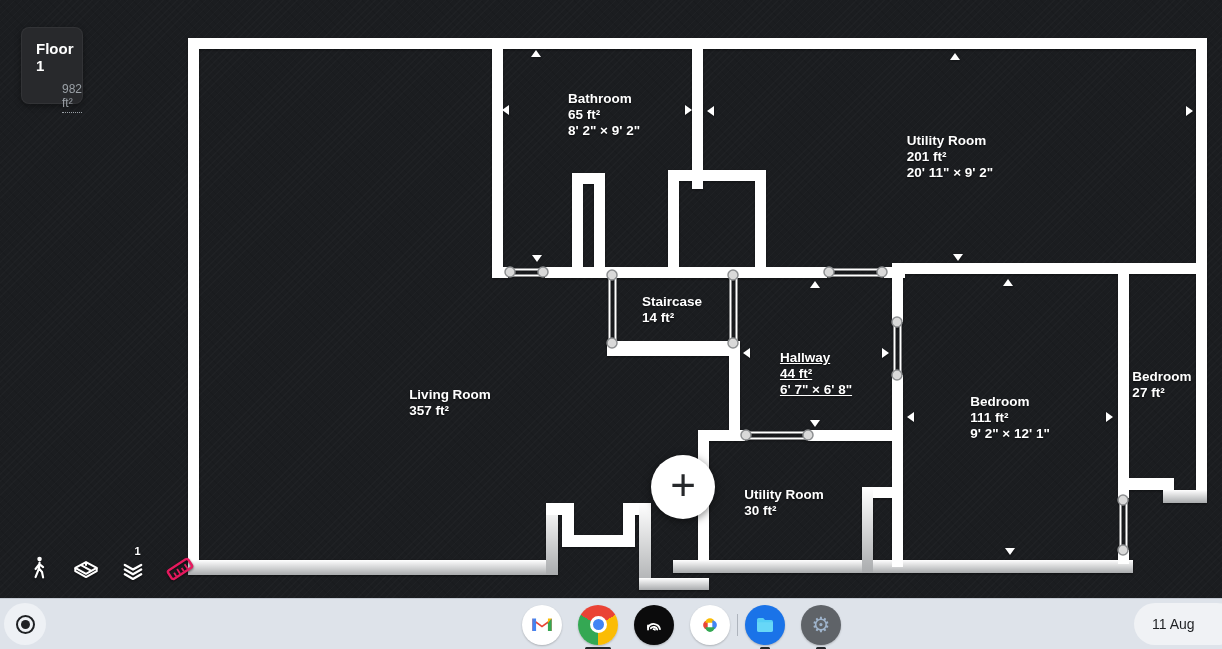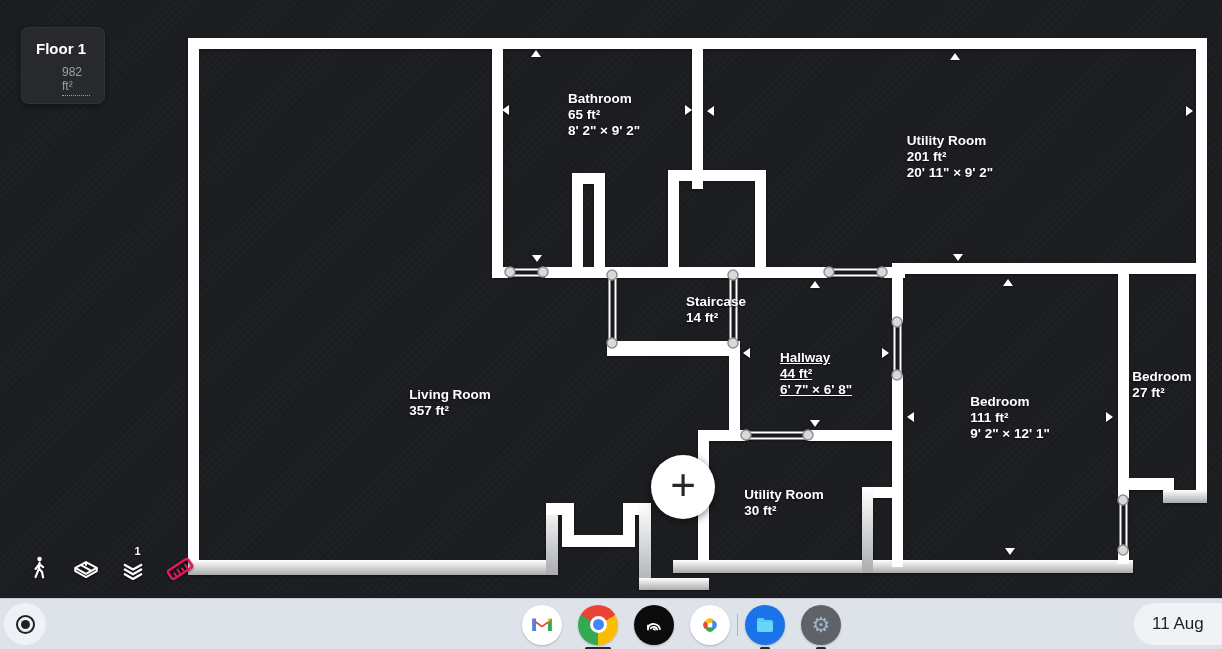--- a/index.html
+++ b/index.html
@@ -14,21 +14,21 @@
       repeating-linear-gradient(135deg, rgba(255,255,255,.018) 0 1px, transparent 1px 5px),
       repeating-linear-gradient(45deg, rgba(0,0,0,.06) 0 1px, transparent 1px 6px);
   }
   #plan-svg{position:absolute;left:0;top:0;filter:drop-shadow(0 1px 1px rgba(0,0,0,.45));}
 
   .room-label{position:absolute;transform:translate(-50%,-50%);
     color:#fff;font-weight:700;font-size:13.5px;line-height:16px;white-space:nowrap;
     text-shadow:0 1px 2px rgba(0,0,0,.7);cursor:pointer;}
 
   
-  #floor-card{position:absolute;left:21px;top:27px;width:84px;height:77px;
+  #floor-card{position:absolute;left:21px;top:27px;width:62px;height:77px;
     background:#28292c;border:1px solid rgba(255,255,255,.05);border-radius:8px;
     padding:12px 14px;box-shadow:0 2px 6px rgba(0,0,0,.4);}
   #floor-card .title{color:#fff;font-size:15px;font-weight:700;}
   #floor-card .area{display:inline-block;color:#9aa0a6;font-size:12px;margin-top:8px;
     border-bottom:1px dotted #9aa0a6;padding-bottom:2px;margin-left:26px;}
 
   
   #add-room{position:absolute;left:651px;top:455px;width:64px;height:64px;border-radius:50%;
     background:#fff;border:none;cursor:pointer;box-shadow:0 2px 8px rgba(0,0,0,.5);
     display:flex;align-items:center;justify-content:center;}
@@ -53,21 +53,21 @@
   .app{position:relative;width:40px;height:40px;cursor:pointer;}
   .app .disc{width:40px;height:40px;border-radius:50%;display:flex;align-items:center;justify-content:center;
     box-shadow:0 1px 2px rgba(0,0,0,.22);}
   .run-bar{position:absolute;left:50%;transform:translateX(-50%);bottom:-5px;height:3px;border-radius:2px;background:#23262a;}
   .run-bar.active{width:26px;}
   .run-bar.open{width:10px;}
   #shelf-sep{width:1px;height:22px;background:#aeb4bd;margin:0 -9px;}
 
   #status-pill{position:absolute;right:-16px;top:4px;height:42px;width:104px;border-radius:21px;
     background:#f0f2f5;display:flex;align-items:center;padding-left:18px;cursor:pointer;}
-  #status-pill .date{color:#1f2124;font-size:17px;}
+  #status-pill .date{color:#1f2124;font-size:14px;}
 
   
   .chrome-disc{background:conic-gradient(from 60deg, #FBBC04 0 120deg, #34A853 0 240deg, #EA4335 0 360deg);}
   .chrome-inner{width:17px;height:17px;border-radius:50%;background:#4285F4;border:3px solid #fff;}
   .gear-glyph{font-size:21px;color:#9fb4cc;line-height:1;}
 </style>
 </head>
 <body>
 
 <div id="screen">
@@ -181,21 +181,21 @@
         <div class="room-label" style="left: 604px; top: 115px;">
           <div>Bathroom</div>
           <div>65 ft²</div>
           <div>8' 2" × 9' 2"</div>
         </div>
         <div class="room-label" style="left: 950px; top: 157px;">
           <div>Utility Room</div>
           <div>201 ft²</div>
           <div>20' 11" × 9' 2"</div>
         </div>
-        <div class="room-label" style="left: 672px; top: 310px; margin-left: 44px;">
+        <div class="room-label" style="left: 672px; top: 310px;">
           <div>Staircase</div>
           <div>14 ft²</div>
         </div>
         <div class="room-label" style="left: 816px; top: 374px; text-decoration: underline;">
           <div>Hallway</div>
           <div>44 ft²</div>
           <div>6' 7" × 6' 8"</div>
         </div>
         <div class="room-label" style="left: 408px; top: 403px; margin-left: 42px;">
           <div>Living Room</div>

